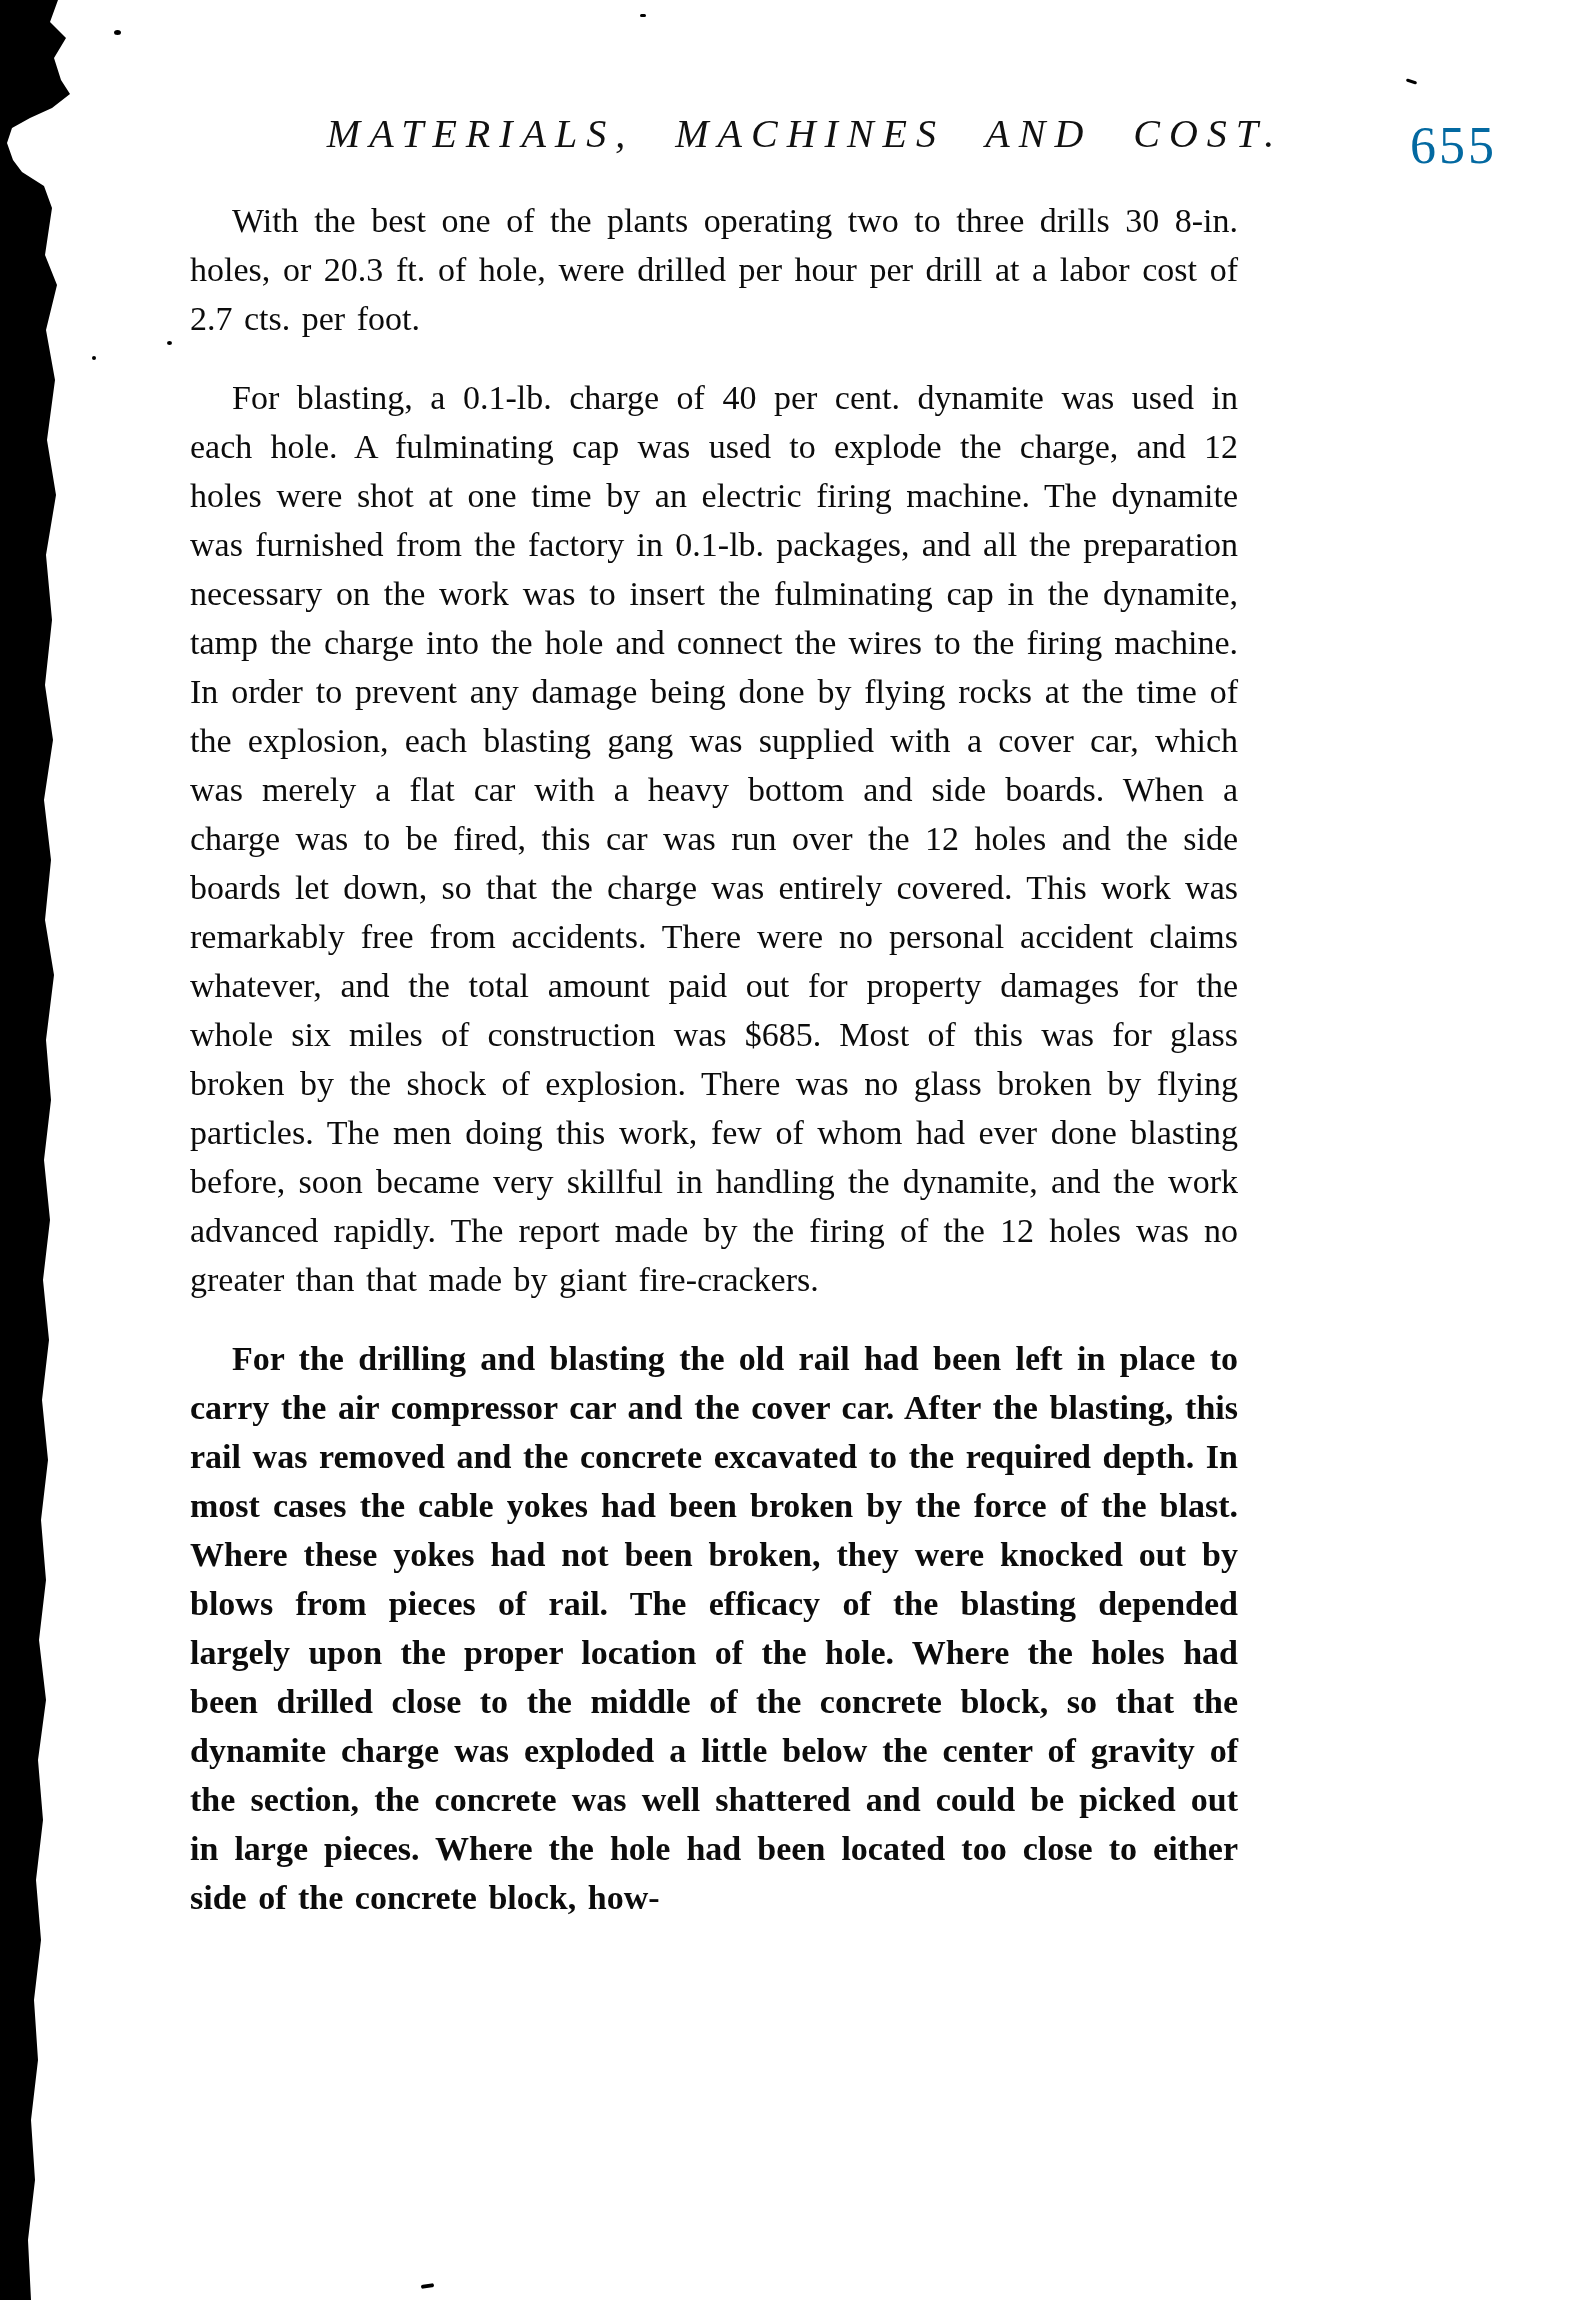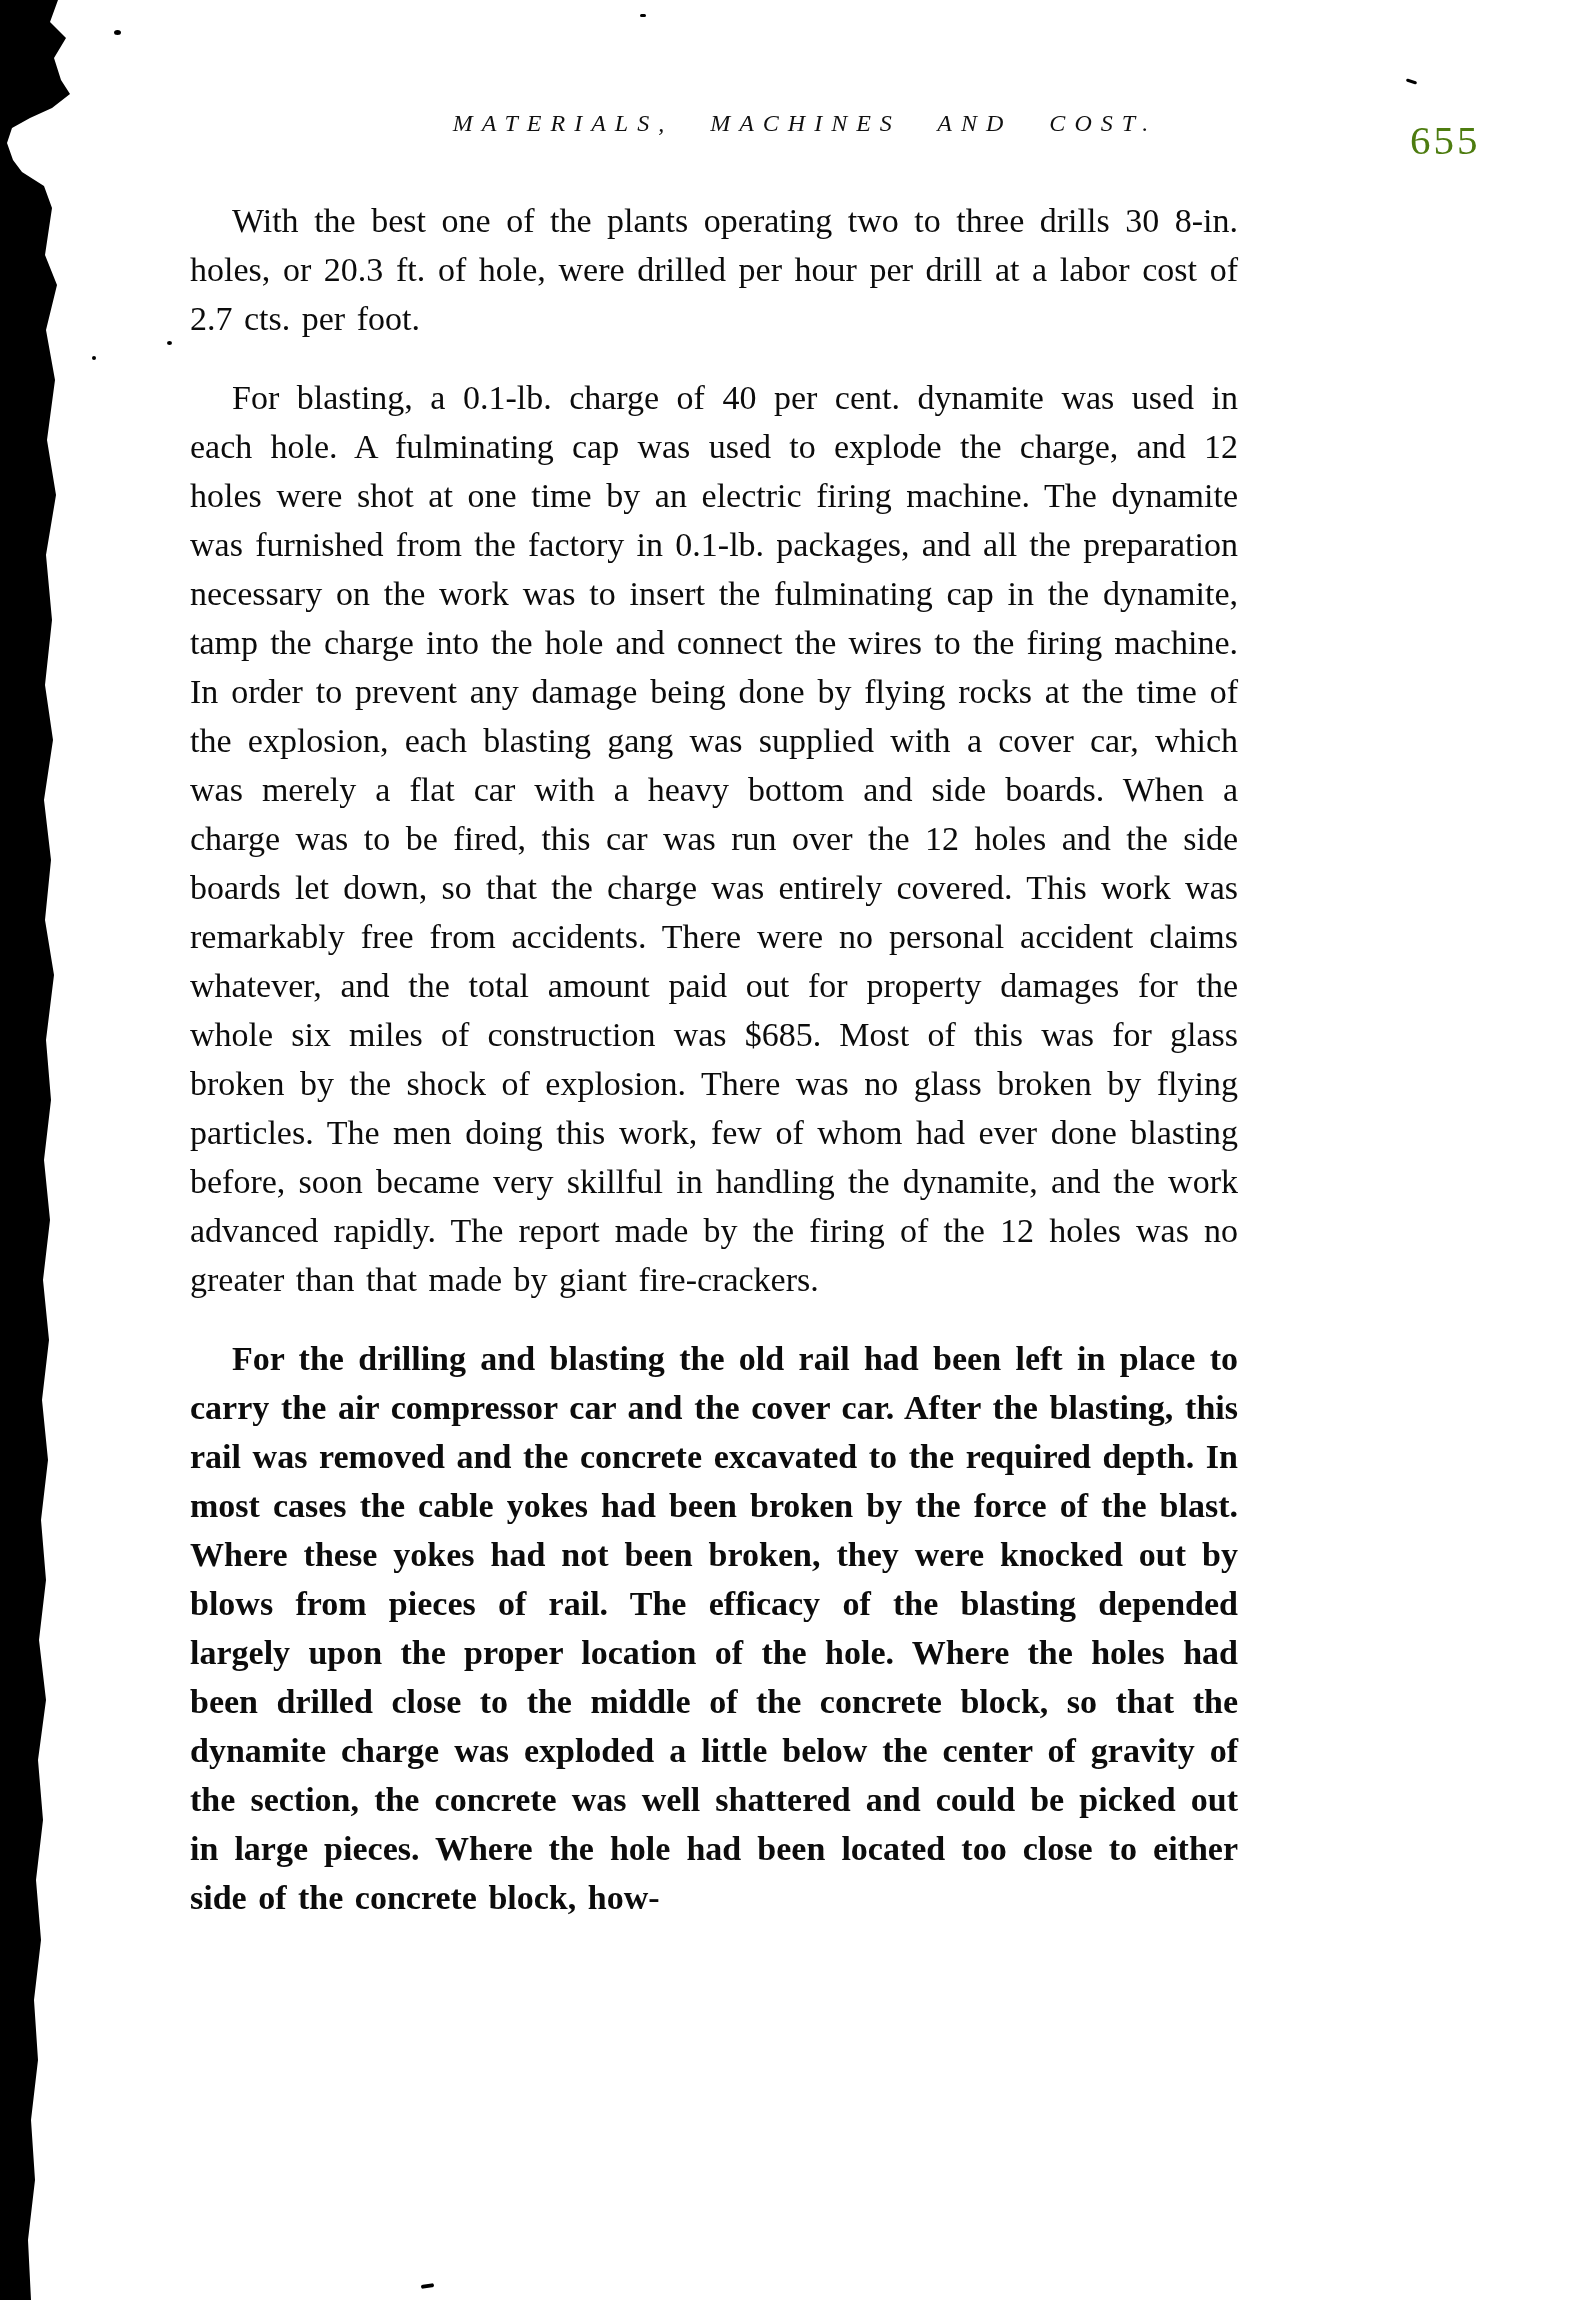--- a/index.html
+++ b/index.html
@@ -23,33 +23,33 @@
     width: 90px;
     height: 2300px;
     pointer-events: none;
   }
   .running-header {
     position: absolute;
     top: 110px;
     left: 805px;
     transform: translateX(-50%);
     font-style: italic;
-    font-size: 24px;
+    font-size: 40px;
     letter-spacing: 9px;
     word-spacing: 22px;
     white-space: nowrap;
     color: #111;
   }
   .page-number {
     position: absolute;
     top: 116px;
     left: 1410px;
-    font-size: 41px;
+    font-size: 52px;
     letter-spacing: 3px;
-    color: #4d7c0f;
+    color: #0369a1;
   }
   .text-block {
     position: absolute;
     left: 190px;
     top: 196px;
     width: 1048px;
     font-size: 34px;
     line-height: 49px;
     text-align: justify;
     word-spacing: 3px;

